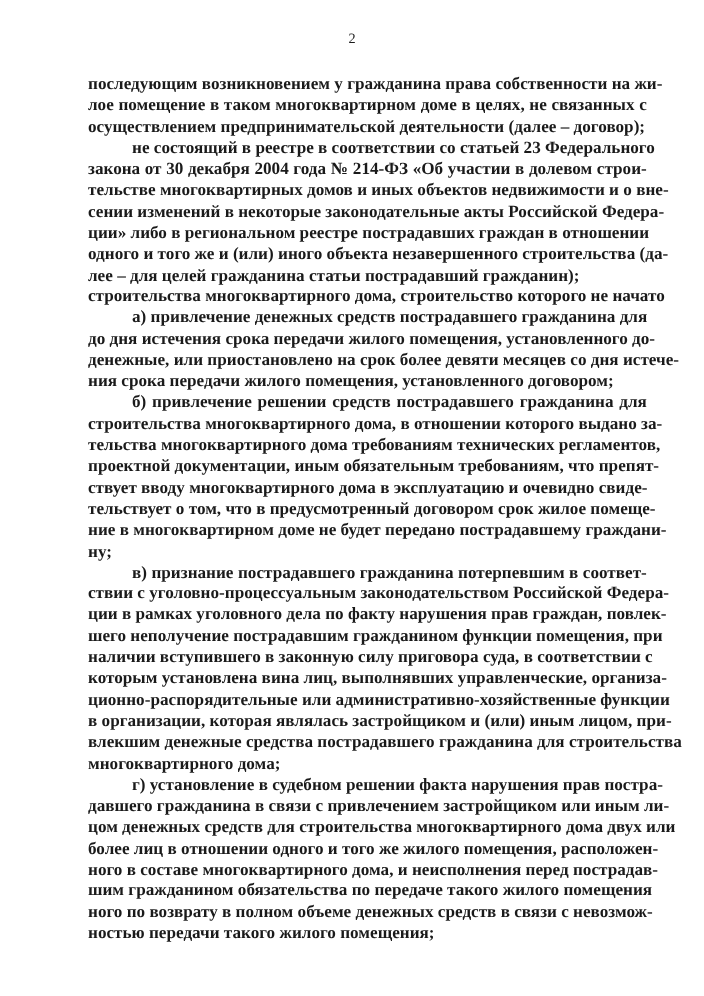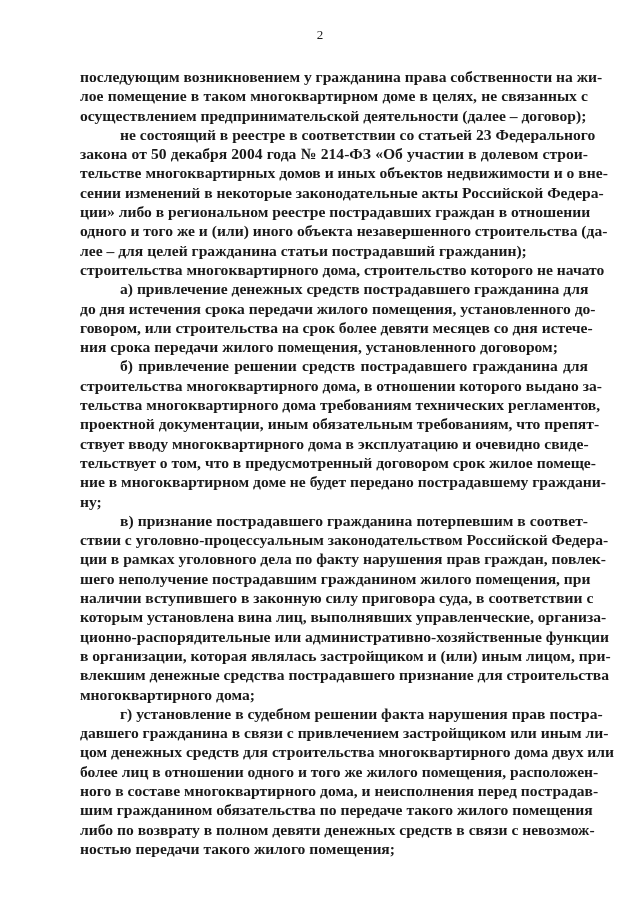--- a/index.html
+++ b/index.html
@@ -30,59 +30,59 @@
 <div class="page-number">2</div>
 
 <div class="text-body" id="text-body">
     <div>
       <span class="line">последующим возникновением у гражданина права собственности на жи-</span>
       <span class="line">лое помещение в таком многоквартирном доме в целях, не связанных с</span>
       <span class="line last">осуществлением предпринимательской деятельности (далее – договор);</span>
     </div>
     <div>
       <span class="line indent">не состоящий в реестре в соответствии со статьей 23 Федерального</span>
-      <span class="line">закона от 50 декабря 2004 года № 214-ФЗ «Об участии в долевом строи-</span>
+      <span class="line">закона от 30 декабря 2004 года № 214-ФЗ «Об участии в долевом строи-</span>
       <span class="line">тельстве многоквартирных домов и иных объектов недвижимости и о вне-</span>
       <span class="line">сении изменений в некоторые законодательные акты Российской Федера-</span>
       <span class="line">ции» либо в региональном реестре пострадавших граждан в отношении</span>
       <span class="line">одного и того же и (или) иного объекта незавершенного строительства (да-</span>
       <span class="line last">лее – для целей гражданина статьи пострадавший гражданин);</span>
     </div>
     <div>
       <span class="line">строительства многоквартирного дома, строительство которого не начато</span>
       <span class="line indent">а) привлечение денежных средств пострадавшего гражданина для</span>
       <span class="line">до дня истечения срока передачи жилого помещения, установленного до-</span>
-      <span class="line">говором, или строительства на срок более девяти месяцев со дня истече-</span>
+      <span class="line">денежные, или приостановлено на срок более девяти месяцев со дня истече-</span>
       <span class="line last">ния срока передачи жилого помещения, установленного договором;</span>
     </div>
     <div>
       <span class="line indent">б) привлечение решении средств пострадавшего гражданина для</span>
       <span class="line">строительства многоквартирного дома, в отношении которого выдано за-</span>
       <span class="line">тельства многоквартирного дома требованиям технических регламентов,</span>
       <span class="line">проектной документации, иным обязательным требованиям, что препят-</span>
       <span class="line">ствует вводу многоквартирного дома в эксплуатацию и очевидно свиде-</span>
       <span class="line">тельствует о том, что в предусмотренный договором срок жилое помеще-</span>
       <span class="line">ние в многоквартирном доме не будет передано пострадавшему граждани-</span>
       <span class="line last">ну;</span>
     </div>
     <div>
       <span class="line indent">в) признание пострадавшего гражданина потерпевшим в соответ-</span>
       <span class="line">ствии с уголовно-процессуальным законодательством Российской Федера-</span>
       <span class="line">ции в рамках уголовного дела по факту нарушения прав граждан, повлек-</span>
-      <span class="line">шего неполучение пострадавшим гражданином жилого помещения, при</span>
+      <span class="line">шего неполучение пострадавшим гражданином функции помещения, при</span>
       <span class="line">наличии вступившего в законную силу приговора суда, в соответствии с</span>
       <span class="line">которым установлена вина лиц, выполнявших управленческие, организа-</span>
       <span class="line">ционно-распорядительные или административно-хозяйственные функции</span>
       <span class="line">в организации, которая являлась застройщиком и (или) иным лицом, при-</span>
-      <span class="line">влекшим денежные средства пострадавшего признание для строительства</span>
+      <span class="line">влекшим денежные средства пострадавшего гражданина для строительства</span>
       <span class="line last">многоквартирного дома;</span>
     </div>
     <div>
       <span class="line indent">г) установление в судебном решении факта нарушения прав постра-</span>
       <span class="line">давшего гражданина в связи с привлечением застройщиком или иным ли-</span>
       <span class="line">цом денежных средств для строительства многоквартирного дома двух или</span>
       <span class="line">более лиц в отношении одного и того же жилого помещения, расположен-</span>
       <span class="line">ного в составе многоквартирного дома, и неисполнения перед пострадав-</span>
       <span class="line">шим гражданином обязательства по передаче такого жилого помещения</span>
-      <span class="line">либо по возврату в полном девяти денежных средств в связи с невозмож-</span>
+      <span class="line">ного по возврату в полном объеме денежных средств в связи с невозмож-</span>
       <span class="line last">ностью передачи такого жилого помещения;</span>
     </div>
   </div>
 
 </body></html>

